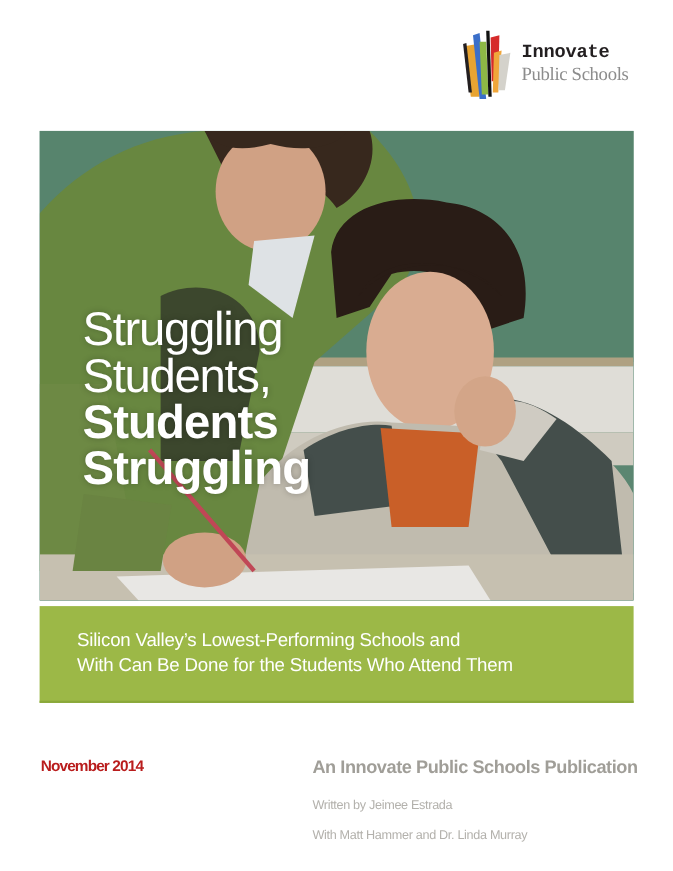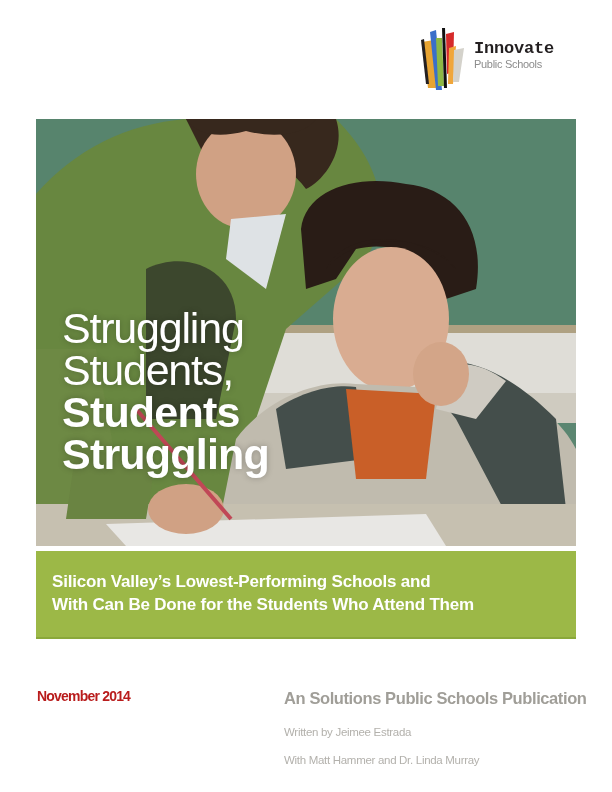--- a/index.html
+++ b/index.html
@@ -6,47 +6,46 @@
   body {
     width: 612px; height: 792px; position: relative; overflow: hidden;
     background: #ffffff;
     font-family: "Liberation Sans", "DejaVu Sans", sans-serif;
   }
   
   .logo { position: absolute; left: 420px; top: 26px; width: 170px; height: 66px; }
   .logo-mark { position: absolute; left: 0; top: 0; width: 46px; height: 66px; }
   .logo-text { position: absolute; left: 54px; top: 14px; line-height: 1; }
   .logo-name { font-weight: bold; font-size: 17px; color: #231f20; letter-spacing: -0.2px; display: block; font-family: Liberation Mono, monospace; }
-  .logo-sub { font-size: 11px; color: #8c8c8c; display: block; margin-top: 2px; letter-spacing: -0.3px; }
+  .logo-sub { font-size: 17px; color: #8c8c8c; display: block; margin-top: 2px; letter-spacing: -0.3px; font-family: Liberation Serif, serif; }
 
   
   .photo {
     position: absolute; left: 36px; top: 119px; width: 540px; height: 427px;
     overflow: hidden; background: #5e8a74;
   }
   .photo svg { position: absolute; left: 0; top: 0; }
   .title-block {
-    position: absolute; left: 26px; top: 160px; color: #ffffff;
+    position: absolute; left: 39px; top: 160px; color: #ffffff;
     font-size: 43px; line-height: 42px; letter-spacing: -1.2px;
     text-shadow: 0 0 6px rgba(0,0,0,0.25);
-    margin-top: 28px;
   }
   .title-block .light { font-weight: normal; display: block; }
   .title-block .bold { font-weight: bold; display: block; letter-spacing: -0.8px; }
 
   
   .band {
     position: absolute; left: 36px; top: 551px; width: 540px; height: 88px;
     background: #9cb847;
     border-bottom: 2px solid #8aa83a;
     box-sizing: border-box;
   }
   .band-text {
-    position: absolute; left: 16px; top: 19px; color: #ffffff;
-    font-weight: bold; font-size: 17px; line-height: 23px; letter-spacing: -0.2px;
+    position: absolute; left: 34px; top: 19px; color: #ffffff;
+    font-weight: normal; font-size: 17px; line-height: 23px; letter-spacing: -0.2px;
   }
   .band-text span { display: block; }
 
   
   .date {
     position: absolute; left: 37px; top: 688px; font-weight: bold;
     font-size: 14px; color: #b91c1c; letter-spacing: -0.8px;
   }
   .pub {
     position: absolute; left: 284px; top: 689px; color: #a09e98;
@@ -130,16 +129,16 @@
 
 <div class="band">
   <div class="band-text">
     <span>Silicon Valley’s Lowest-Performing Schools and</span>
     <span>With Can Be Done for the Students Who Attend Them</span>
   </div>
 </div>
 
 <div class="date">November 2014</div>
 <div class="pub">
-  <span class="pub-title">An Solutions Public Schools Publication</span>
+  <span class="pub-title">An Innovate Public Schools Publication</span>
   <span class="pub-line">Written by Jeimee Estrada</span>
   <span class="pub-line">With Matt Hammer and Dr. Linda Murray</span>
 </div>
 
 </body></html>

